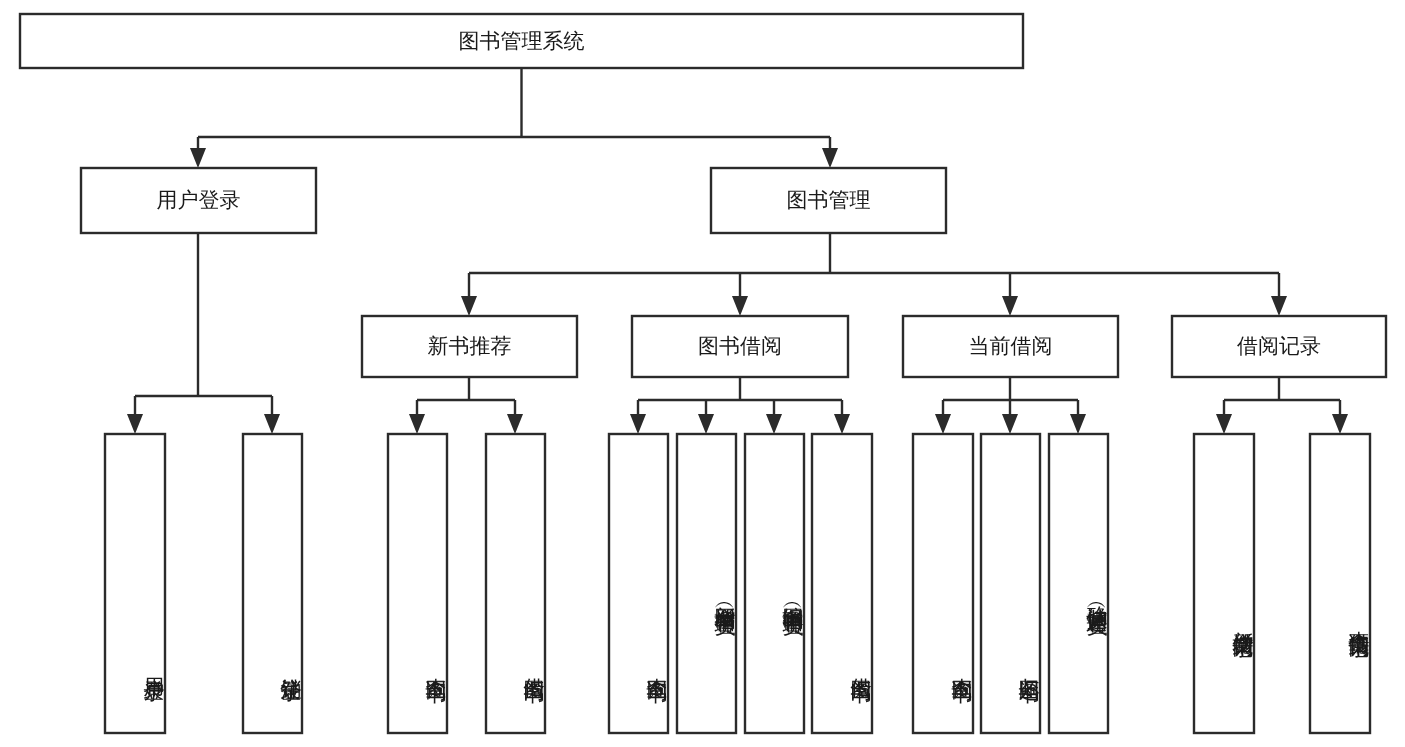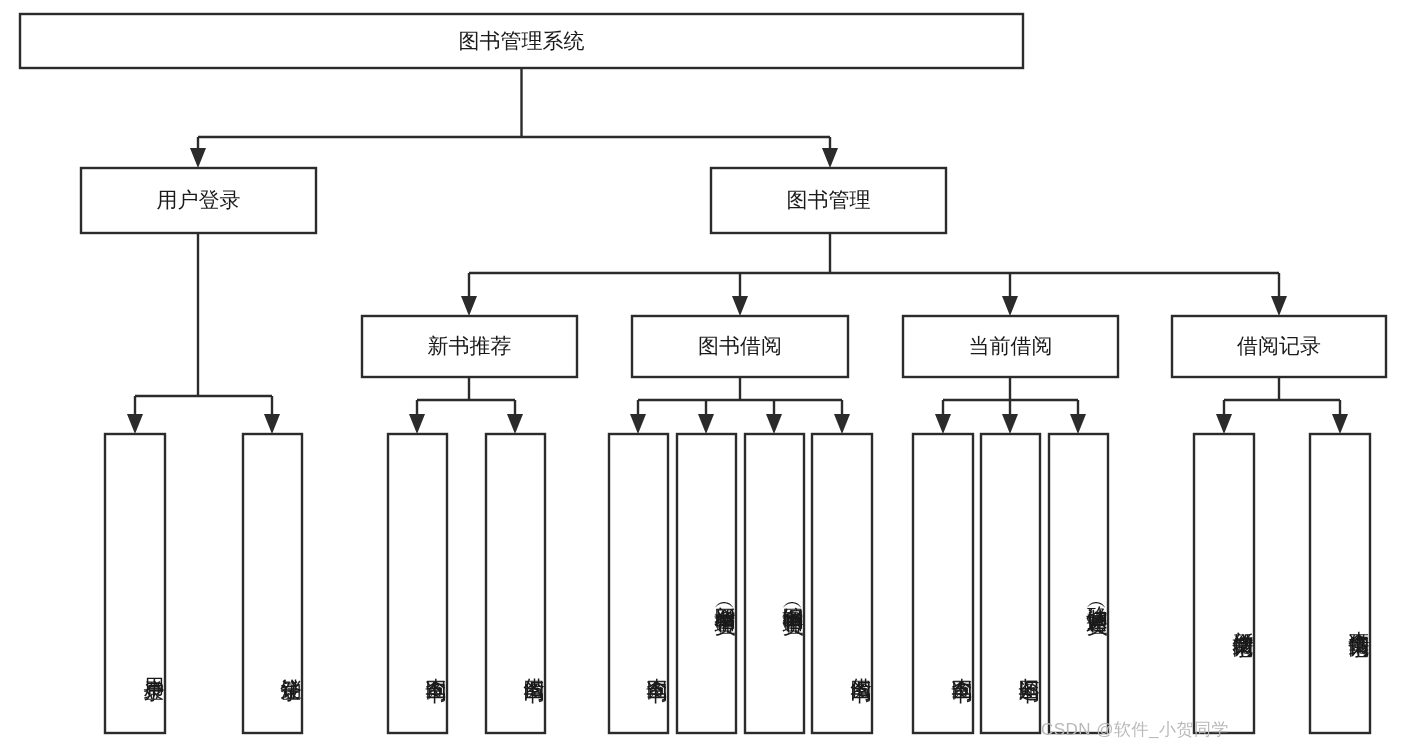--- a/index.html
+++ b/index.html
@@ -197,15 +197,14 @@
   <div class="vert-text-wrap" style="left:609px; top:434px; width:59px; height:299px; padding-top:80px;">查询图书</div>
   <div class="vert-text-wrap" style="left:677px; top:434px; width:59px; height:299px; padding-top:12px;">新增图书（管理员）</div>
   <div class="vert-text-wrap" style="left:745px; top:434px; width:59px; height:299px; padding-top:12px;">编辑图书（管理员）</div>
   <div class="vert-text-wrap" style="left:812px; top:434px; width:60px; height:299px; padding-top:80px;">借阅图书</div>
   <div class="vert-text-wrap" style="left:913px; top:434px; width:60px; height:299px; padding-top:80px;">查询图书</div>
   <div class="vert-text-wrap" style="left:981px; top:434px; width:59px; height:299px; padding-top:80px;">归还图书</div>
   <div class="vert-text-wrap" style="left:1049px; top:434px; width:59px; height:299px; padding-top:12px;">确认归还（管理员）</div>
   <div class="vert-text-wrap" style="left:1194px; top:434px; width:60px; height:299px; padding-top:35px;">新增借阅记录</div>
   <div class="vert-text-wrap" style="left:1310px; top:434px; width:60px; height:299px; padding-top:35px;">查询借阅记录</div>
 
-  <div class="watermark">CSDN @软件_小贺同学</div>
 
 </div>
 
 </body></html>

